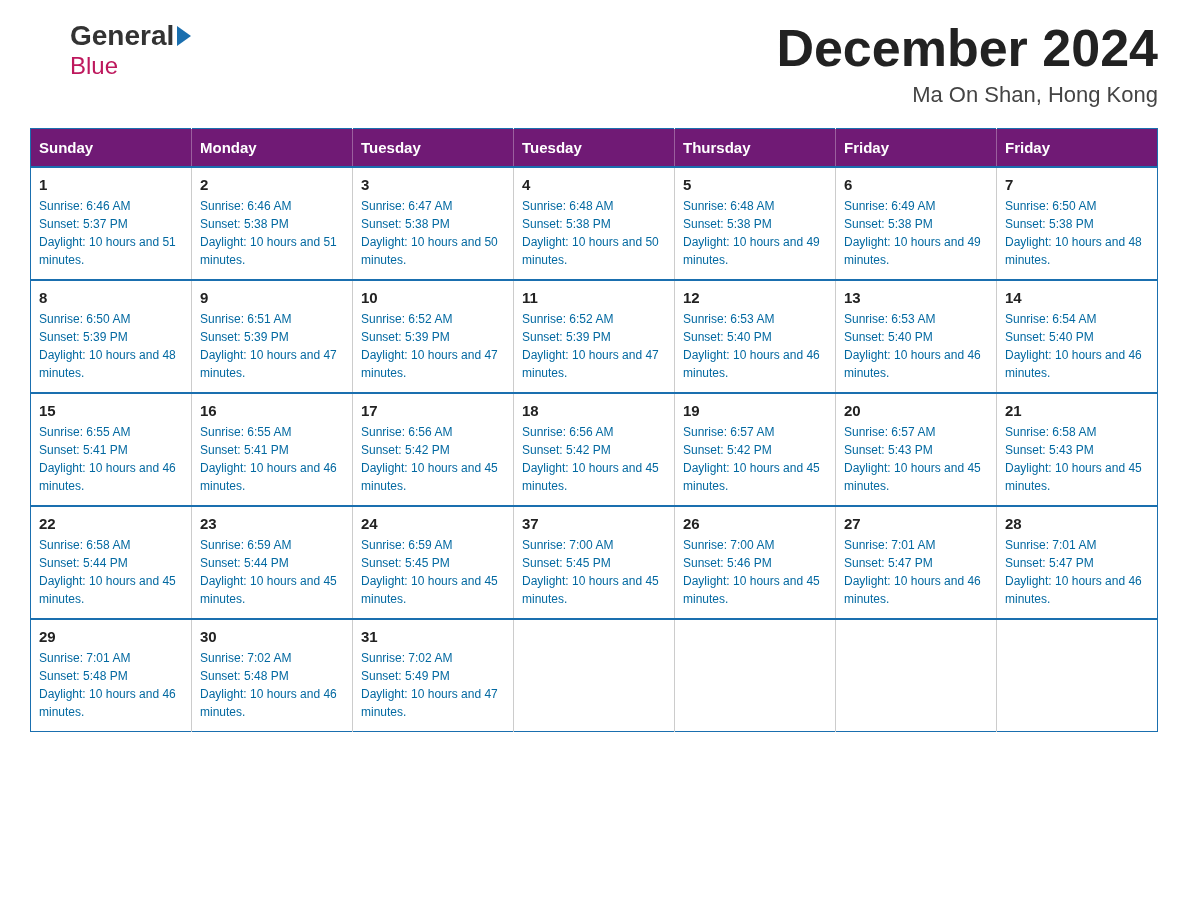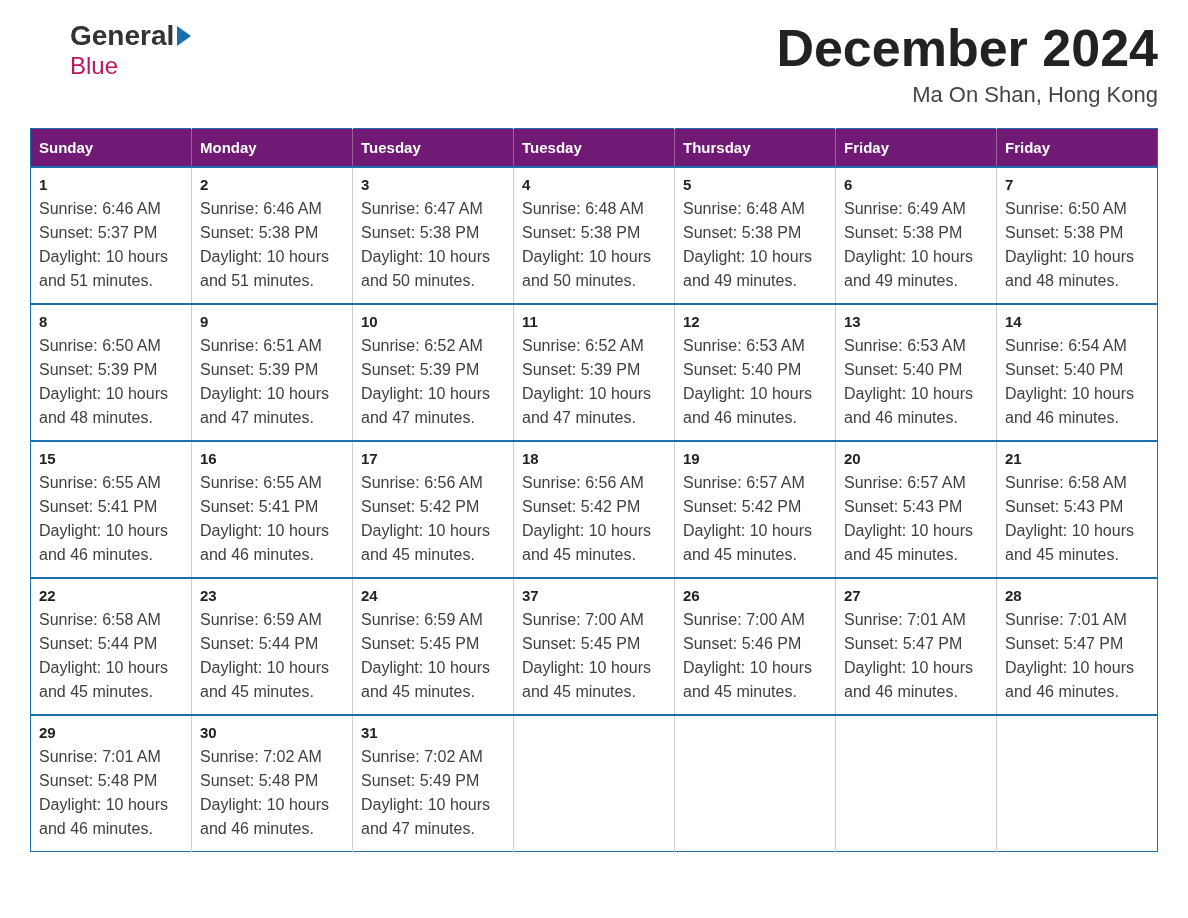--- a/index.html
+++ b/index.html
@@ -113,22 +113,22 @@
 
     .day-number {
       font-size: 15px;
       font-weight: bold;
       color: #222;
       margin-bottom: 4px;
       display: block;
     }
 
     .day-info {
-      font-size: 16px;
-      color: #404040;
+      font-size: 12px;
+      color: #0369a1;
       line-height: 1.5;
     }
 
     .empty-cell {
       background: #fff;
     }
   </style>
 </head>
 <body>
 

